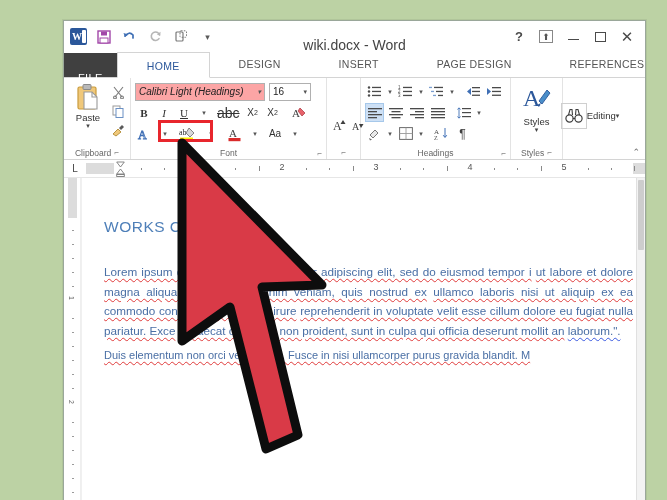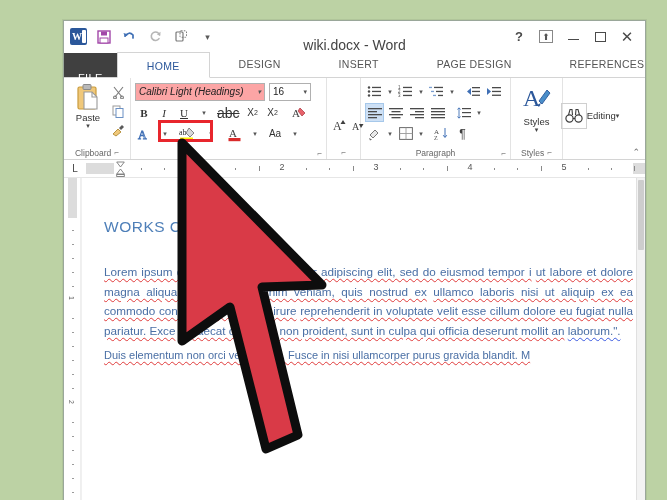--- a/index.html
+++ b/index.html
@@ -432,20 +432,23 @@
             <svg width="15" height="16" viewBox="0 0 15 16">
               <text x="2" y="11" font-size="11" fill="#3f3f3f" font-family="Liberation Serif, serif">A</text>
               <rect x="1.5" y="12" width="12" height="3.2" fill="#d92b2b"></rect>
             </svg>
           </div>
           <div class="fbtn" style="font-size:7px;color:#555">▾</div>
           <div class="fbtn" style="font-size:10px">Aa</div>
           <div class="fbtn" style="font-size:7px;color:#555">▾</div>
         </div>
       </div>
+      <div class="rgroup-label">
+        <span>Font</span>
+      </div>
       <div style="position:absolute;right:4px;bottom:1px;font-size:8px;color:#888">⌐</div>
     </div>
 
     <div class="rgroup" style="width:34px;border-right:1px solid #e3e3e3;">
       <div class="rgroup-body" style="flex-direction:column; justify-content:center; padding-top:22px;">
         <div style="display:flex;">
           <div class="fbtn">
             <svg width="14" height="14" viewBox="0 0 14 14">
               <text x="0" y="12" font-size="12" fill="#3f3f3f" font-family="Liberation Serif, serif">A</text>
               <path d="M10 2 L12.5 6 L7.5 6 Z" fill="#3f3f3f"></path>
@@ -579,21 +582,21 @@
             <svg width="15" height="13" viewBox="0 0 15 13">
               <text x="0" y="7" font-size="7" fill="#4a4a4a" font-family="Liberation Serif, serif">A</text>
               <text x="0" y="13" font-size="6" fill="#4a4a4a" font-family="Liberation Serif, serif">Z</text>
               <path d="M11 1 L11 10 M9.2 8.2 L11 10.5 L12.8 8.2" stroke="#3f6fb5" stroke-width="1" fill="none"></path>
             </svg>
           </div>
           <div class="pbtn" style="font-size:12px">¶</div>
         </div>
       </div>
       <div class="rgroup-label">
-        <span>Paragraph</span>
+        <span>Headings</span>
       </div>
       <div style="position:absolute;right:4px;bottom:1px;font-size:8px;color:#888">⌐</div>
     </div>
 
     <div class="rgroup sgrp">
       <div class="rgroup-body" style="flex-direction:column;align-items:center;padding-top:3px;">
         <div>
           <svg width="30" height="28" viewBox="0 0 30 28">
             <text x="1" y="22" font-size="24" fill="#2b579a" font-family="Liberation Serif, serif">A</text>
             <path d="M17 17 L25 6 L28 9 L20 20 Z" fill="#4a8ec9" stroke="#2b579a" stroke-width="0.9"></path>

